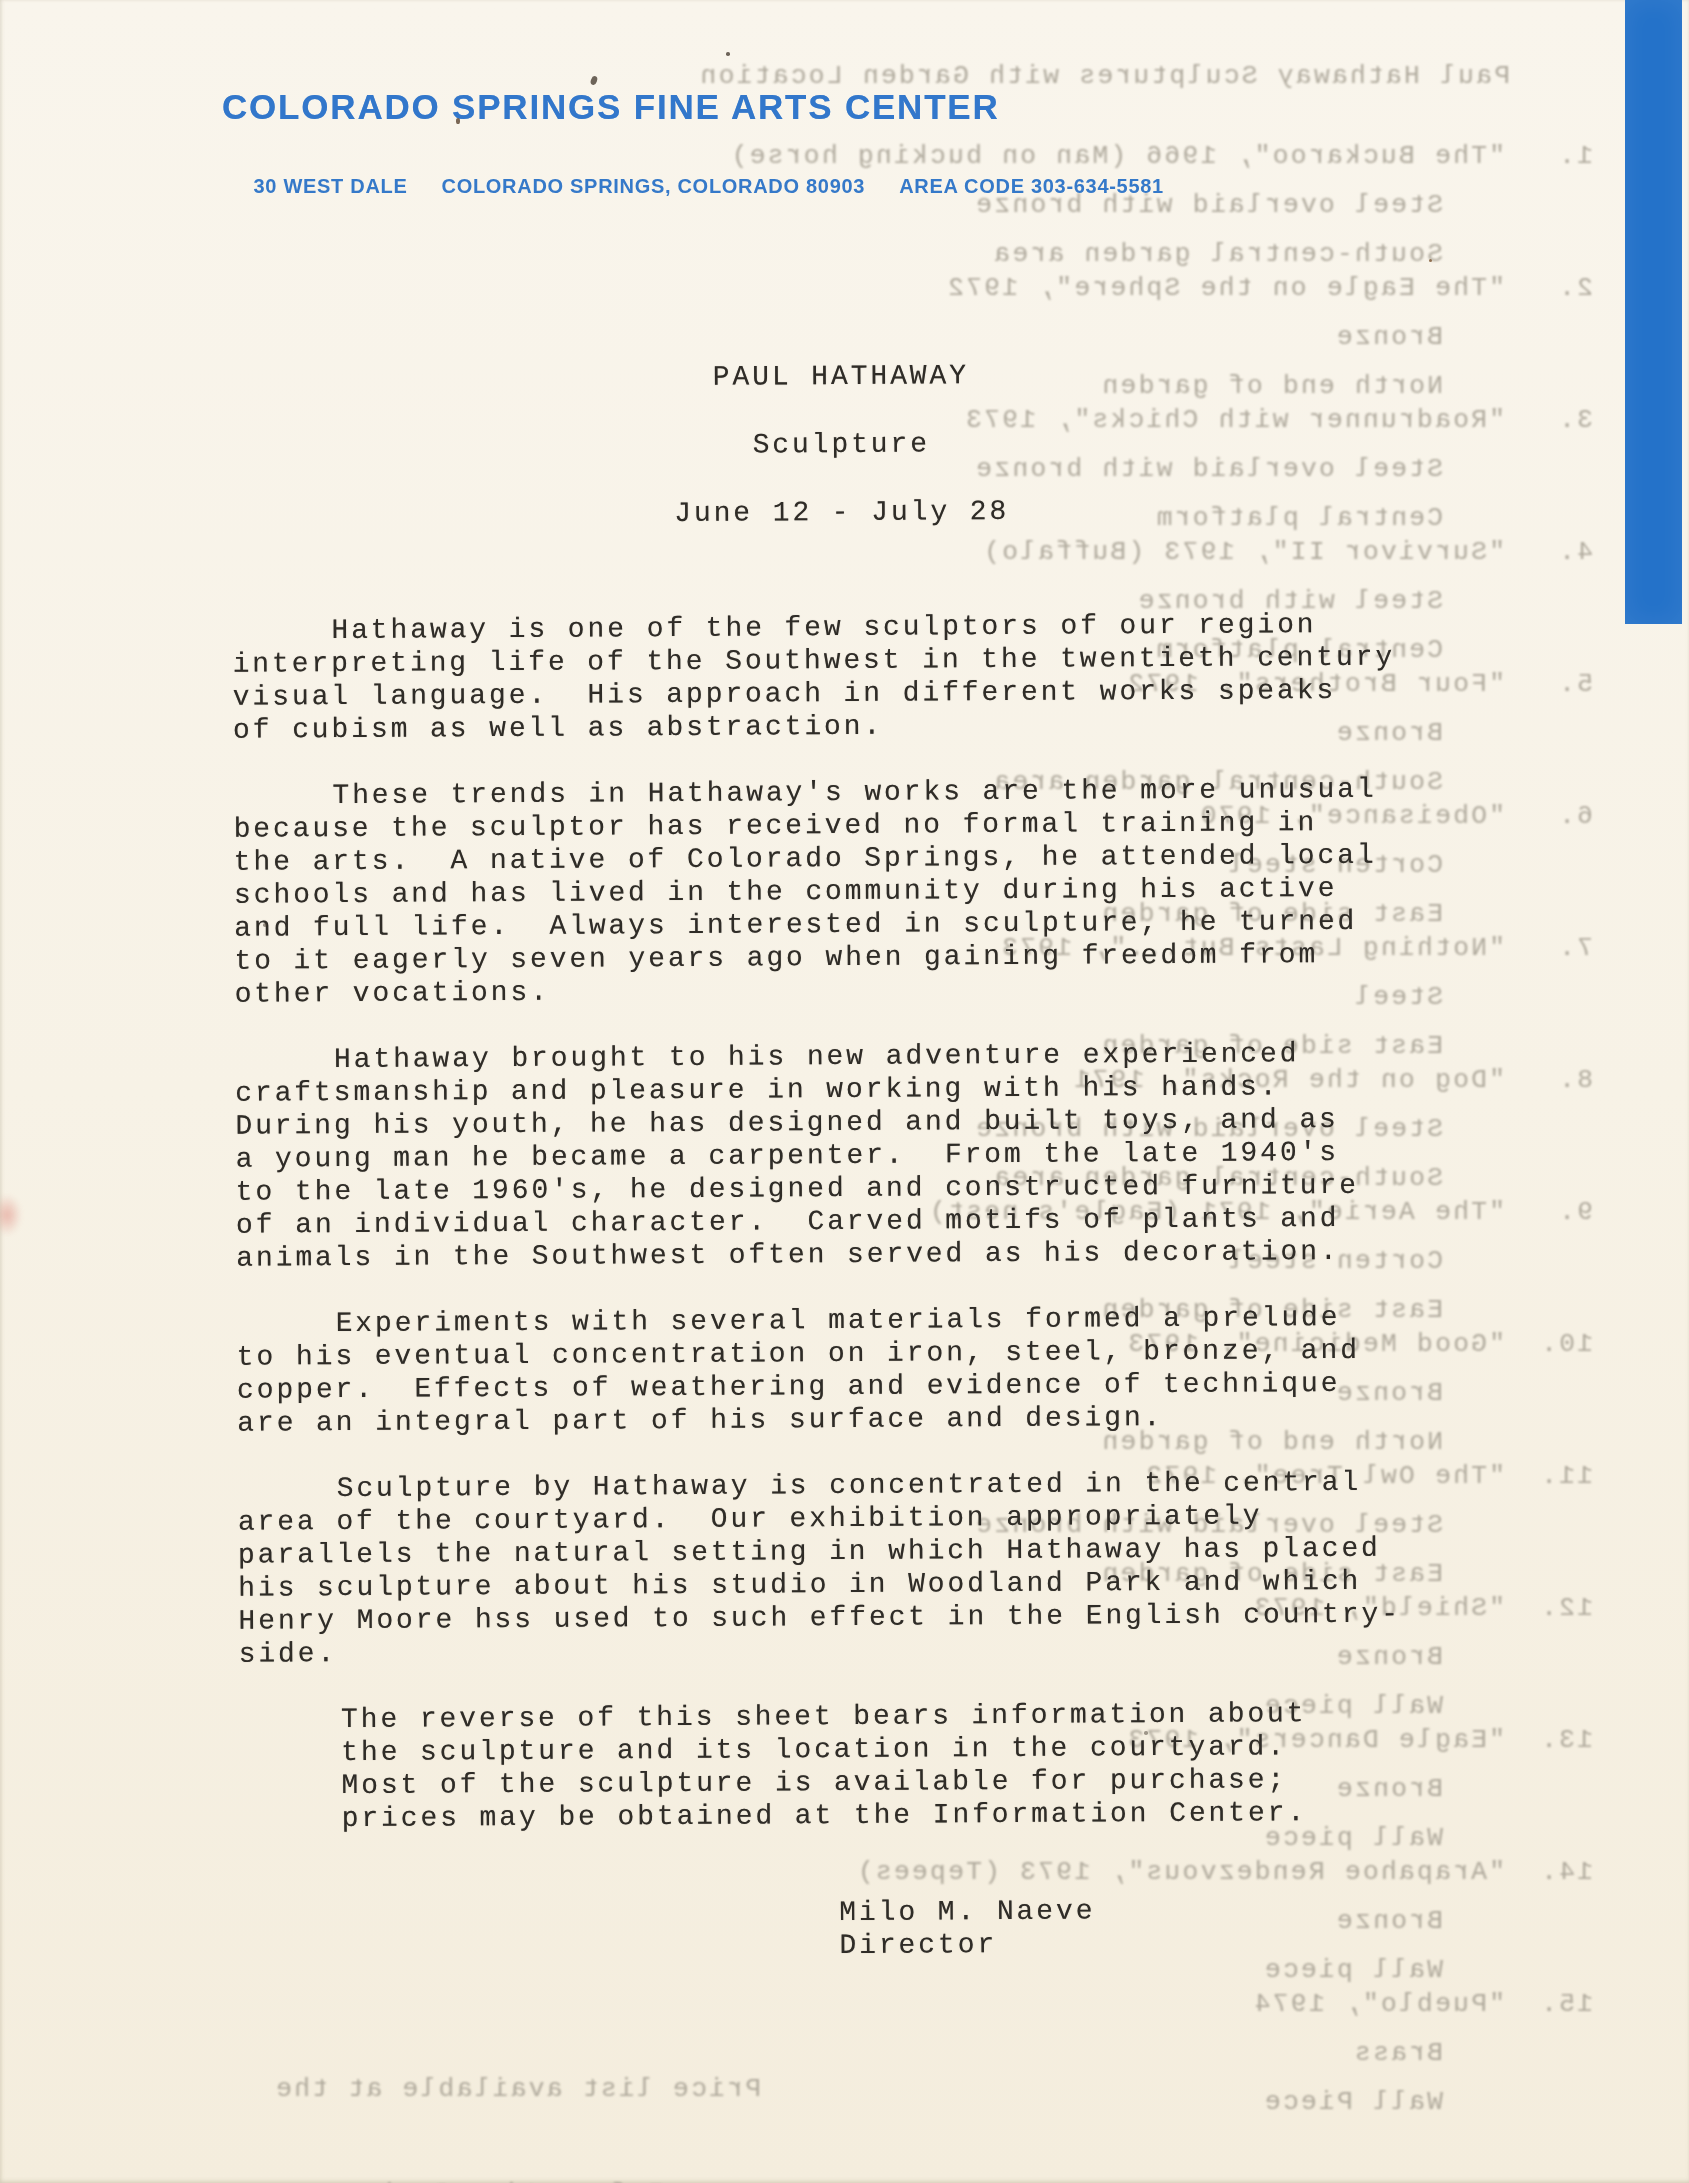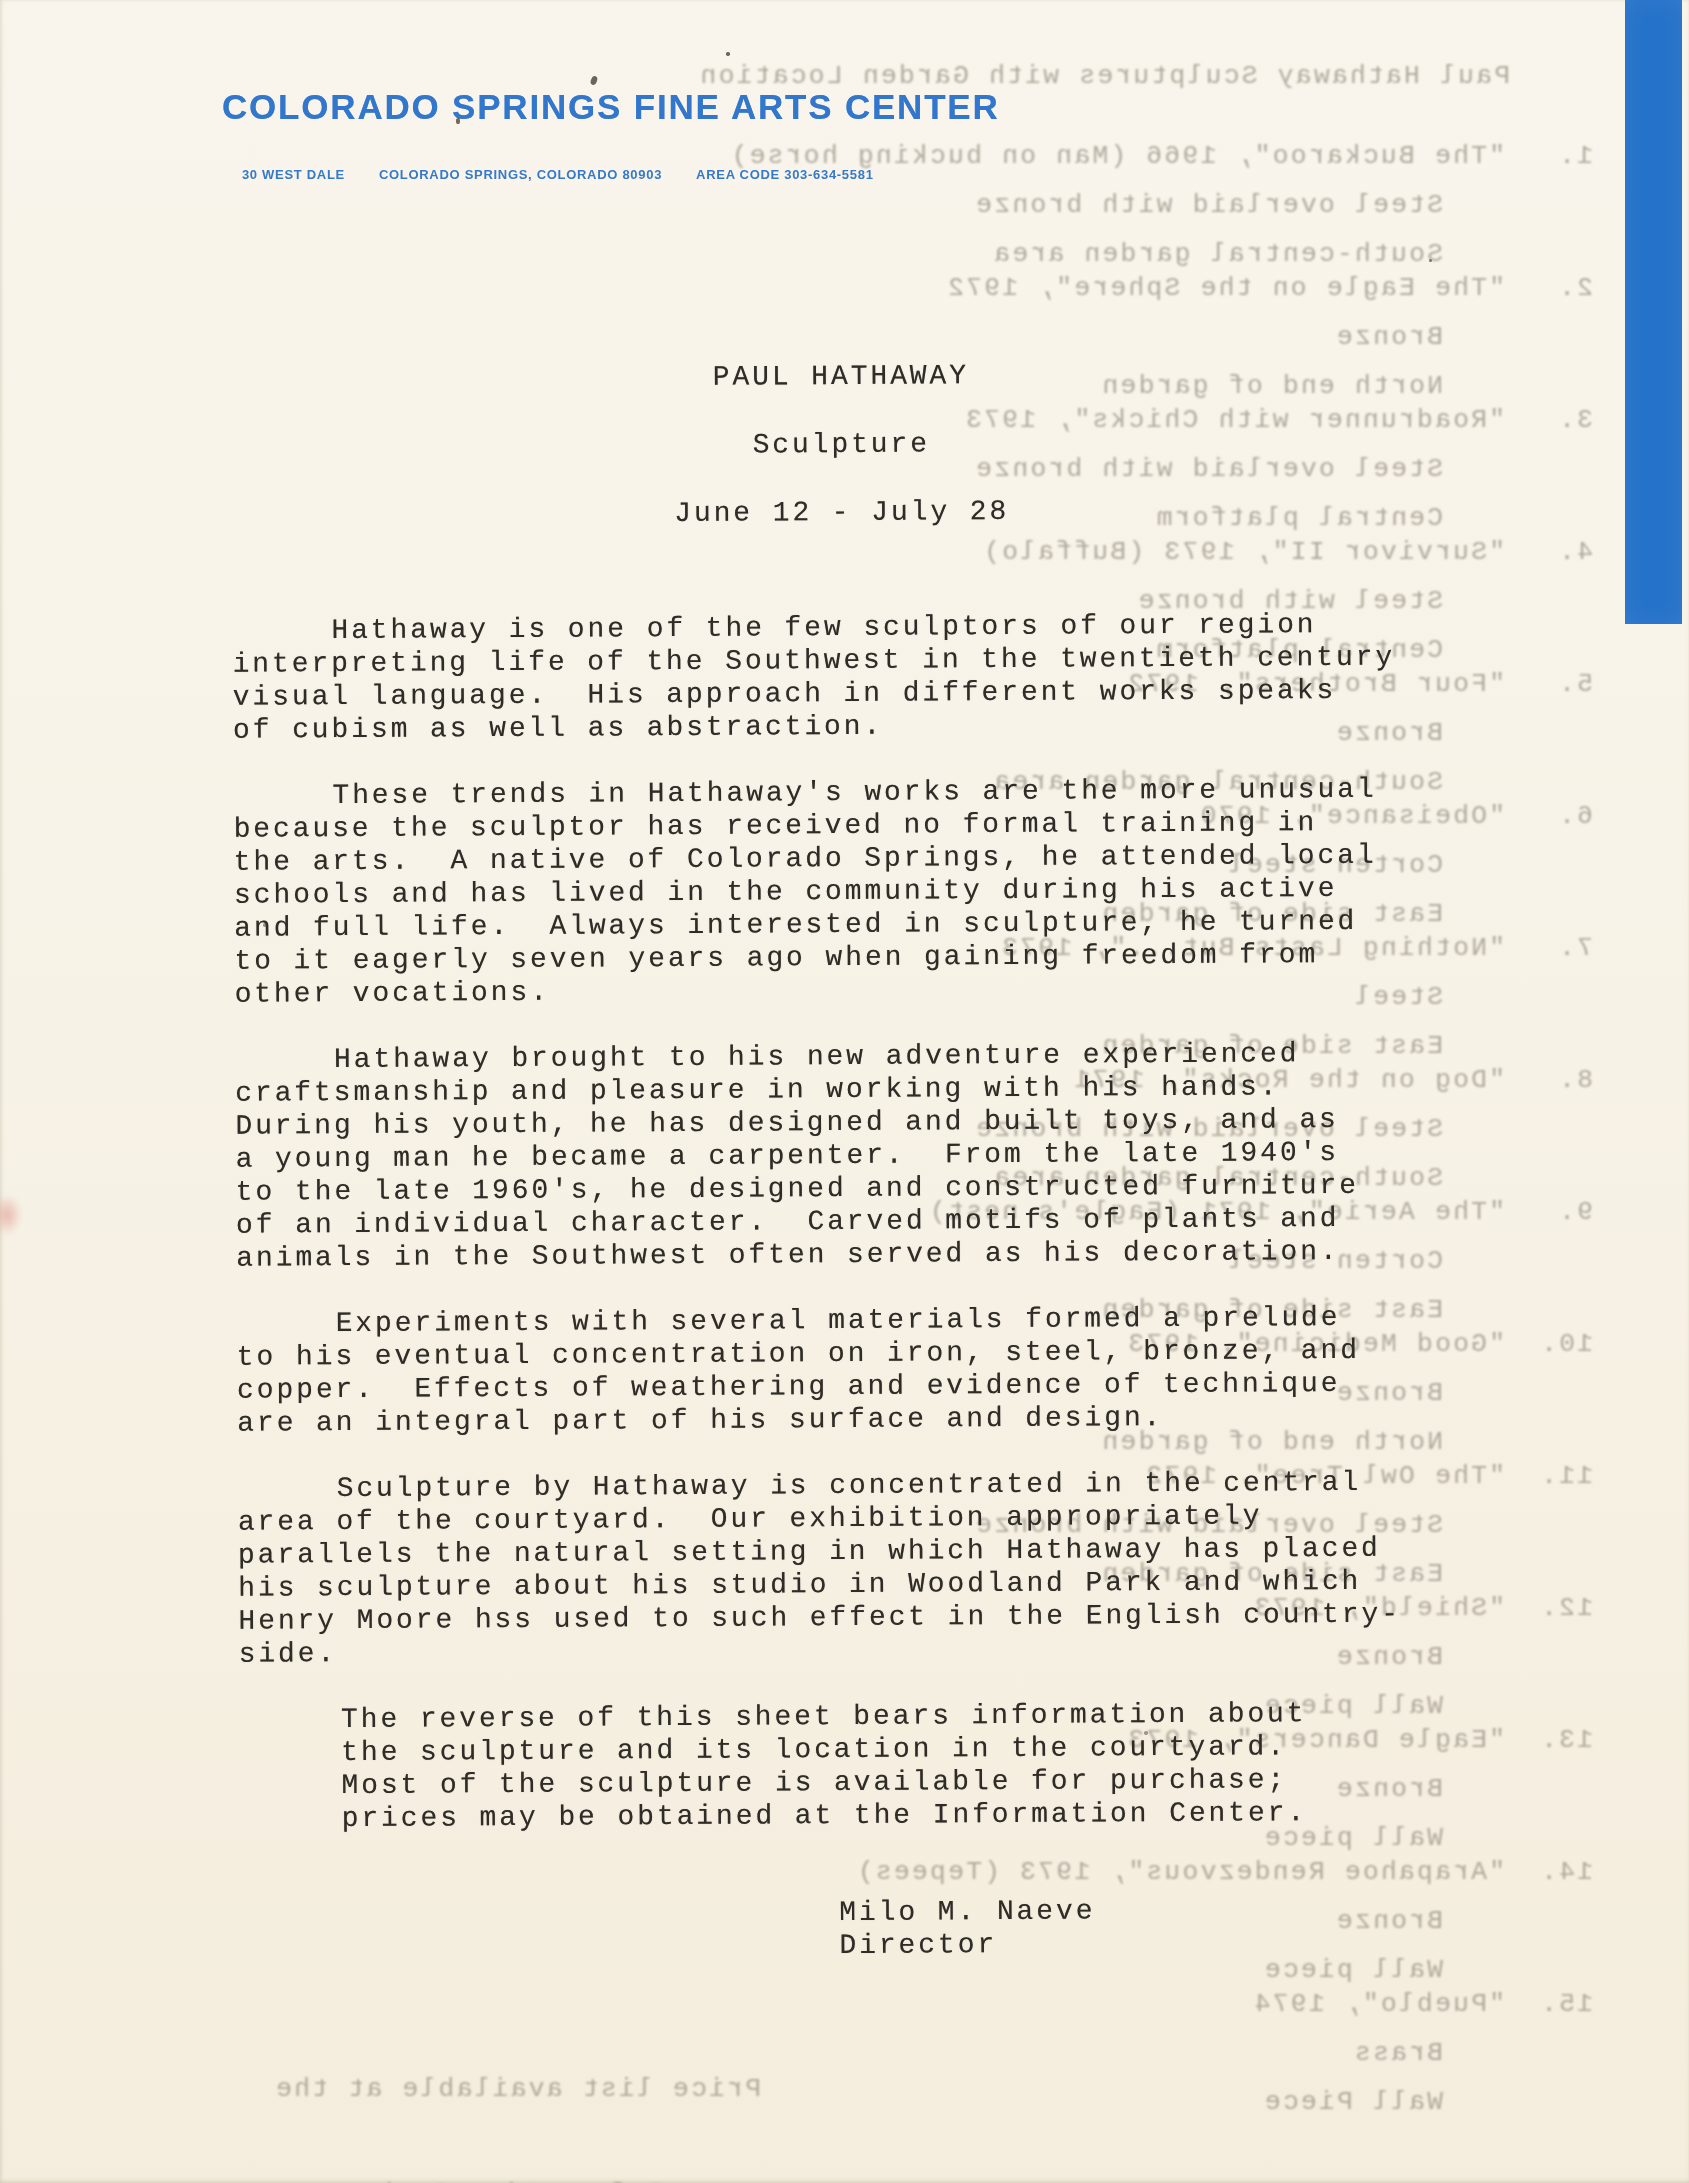--- a/index.html
+++ b/index.html
@@ -34,21 +34,21 @@
   .lh-title{
     position:absolute;left:222px;top:87px;
     font-family:"Liberation Sans","DejaVu Sans",sans-serif;
     font-weight:bold;font-size:35px;letter-spacing:1.8px;
     color:#3277cb;white-space:pre;
     text-shadow:0 0 0.4px rgba(50,119,203,.6);
   }
   .lh-address{
     position:absolute;left:216px;top:152px;
     font-family:"Liberation Sans","DejaVu Sans",sans-serif;
-    font-weight:bold;font-size:13px;letter-spacing:0.7px;
+    font-weight:bold;font-size:20px;letter-spacing:0.7px;
     color:#3579c9;white-space:pre;
   }
   .lh-address span + span{margin-left:34px;}
 
   .blue-block{
     position:absolute;left:1625px;top:0;width:57px;height:624px;
     background:#2472c9;
     box-shadow:inset 0 0 26.4px rgba(255,255,255,.08);
   }
 

